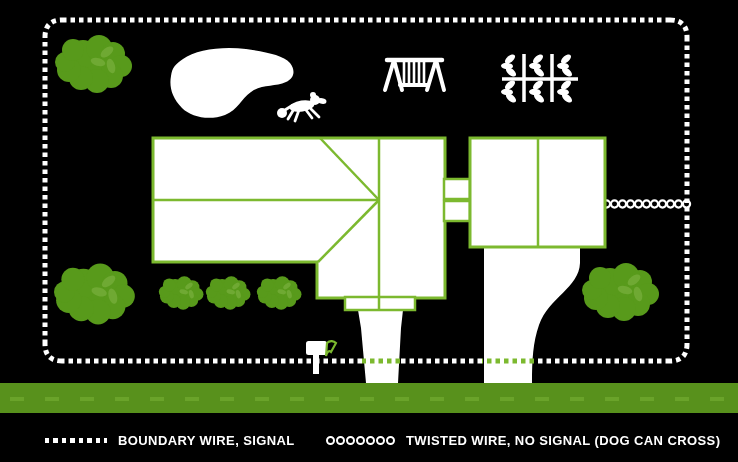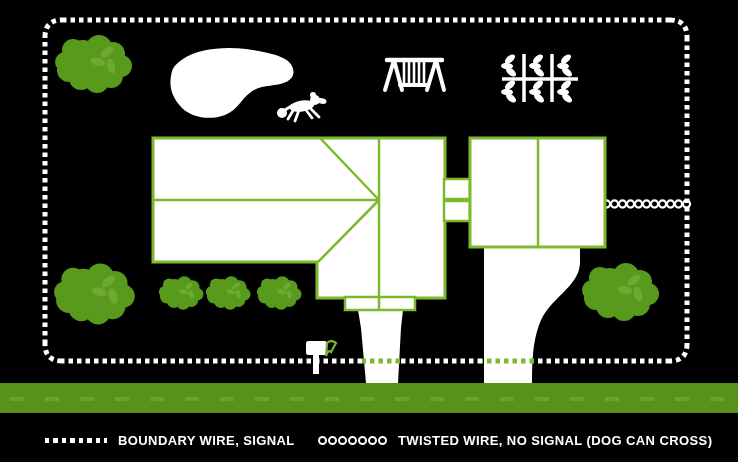--- a/index.html
+++ b/index.html
@@ -22,21 +22,21 @@
   .s-dash{stroke-width:5;stroke-dasharray:4.5 4;fill:none;}
   .s-roaddash{stroke:var(--road_dash_green);stroke-width:4;stroke-dasharray:14 21;}
   .ring{fill:none;stroke:var(--white);stroke-width:2.2;}
 
   
   .legend-item{
     position:absolute;top:427px;height:26px;display:flex;align-items:center;gap:11px;
     color:var(--white);font-weight:bold;font-size:13px;letter-spacing:.4px;white-space:nowrap;justify-content:space-between;
   }
   #li-boundary{left:45px;}
-  #li-twisted{left:318px;}
+  #li-twisted{left:326px;}
   .swatch-dotted{
     display:inline-block;width:62px;height:5px;flex:0 0 auto;
     background:repeating-linear-gradient(90deg,var(--white) 0 4.5px,transparent 4.5px 8.5px);
   }
   .swatch-rings{display:inline-flex;gap:1px;flex:0 0 auto;}
   .swatch-rings i{
     display:block;width:9px;height:9px;box-sizing:border-box;
     border:2.4px solid var(--white);border-radius:50%;
   }
 </style>

